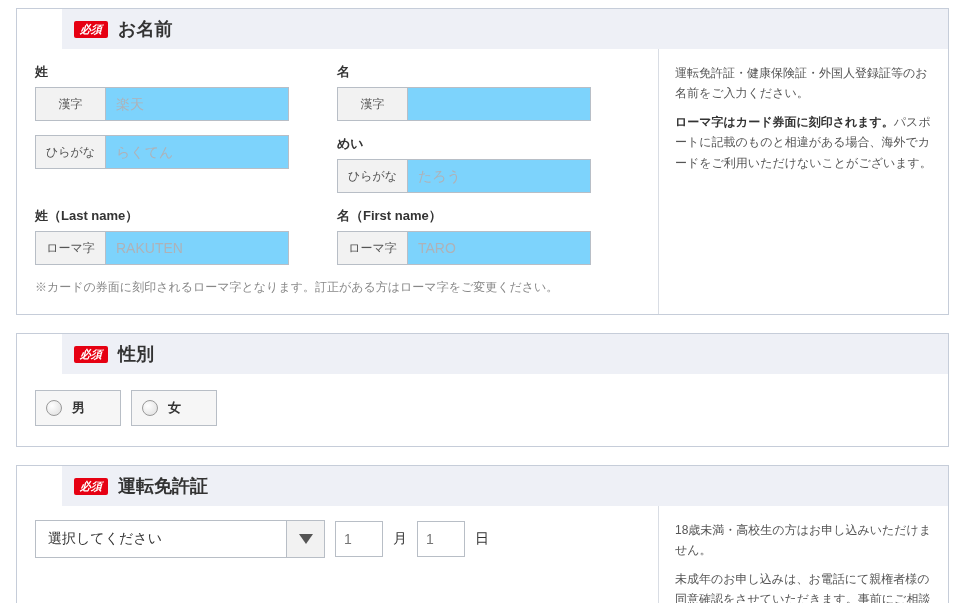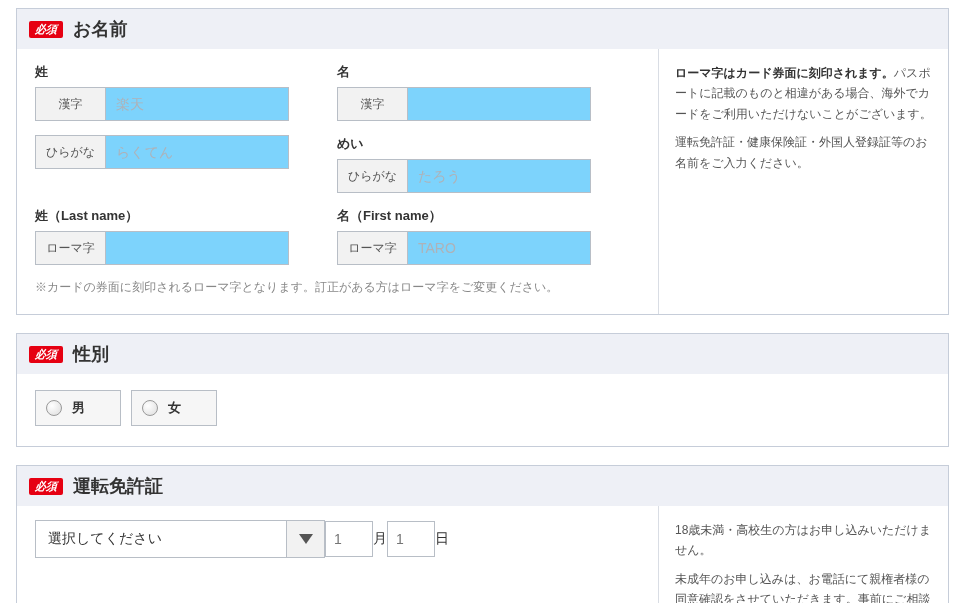--- a/index.html
+++ b/index.html
@@ -14,20 +14,21 @@
     border: 1px solid #c6cdd9;
     margin-bottom: 18px;
     background: #fff;
   }
   .section-header {
     background: #eef0f6;
     padding: 8px 12px;
     display: flex;
     align-items: center;
     gap: 10px;
+    margin-left: 45px;
   }
   .badge-required {
     background: #e60012;
     color: #fff;
     font-size: 11px;
     font-weight: bold;
     padding: 1px 6px;
     border-radius: 2px;
     font-style: italic;
   }
@@ -119,20 +120,21 @@
     width: 16px; height: 16px;
     border-radius: 50%;
     border: 1px solid #999;
     background: radial-gradient(circle at 35% 35%, #fff, #dcdcdc);
   }
   .radio-label { font-weight: bold; color: #333; }
   
   .birth-row {
     display: flex;
     align-items: center;
+    gap: 10px;
   }
   .select-wrap {
     border: 1px solid #b8bec6;
     height: 38px;
     width: 290px;
     display: flex;
     align-items: center;
     padding-left: 12px;
     position: relative;
     background: #fff;
@@ -206,35 +208,36 @@
             <span class="input-prefix">ひらがな</span>
             <input type="text" placeholder="たろう" style="">
           </div>
         </div>
       </div>
       <div class="row">
         <div class="col">
           <span class="field-label">姓（Last name）</span>
           <div class="input-group">
             <span class="input-prefix">ローマ字</span>
+            <input type="text" placeholder="RAKUTEN" style="">
           </div>
         </div>
         <div class="col">
           <span class="field-label">名（First name）</span>
           <div class="input-group">
             <span class="input-prefix">ローマ字</span>
             <input type="text" placeholder="TARO" style="">
           </div>
         </div>
       </div>
       <div class="note">※カードの券面に刻印されるローマ字となります。訂正がある方はローマ字をご変更ください。</div>
     </div>
     <div class="info-area">
+      <p>運転免許証・健康保険証・外国人登録証等のお名前をご入力ください。</p>
       <p><b>ローマ字はカード券面に刻印されます。</b><span>パスポートに記載のものと相違がある場合、海外でカードをご利用いただけないことがございます。</span></p>
-      <p>運転免許証・健康保険証・外国人登録証等のお名前をご入力ください。</p>
     </div>
   </div>
 </div>
 
 <div class="section">
   <div class="section-header">
     <span class="badge-required">必須</span>
     <span class="section-title">性別</span>
   </div>
   <div class="section-body">

